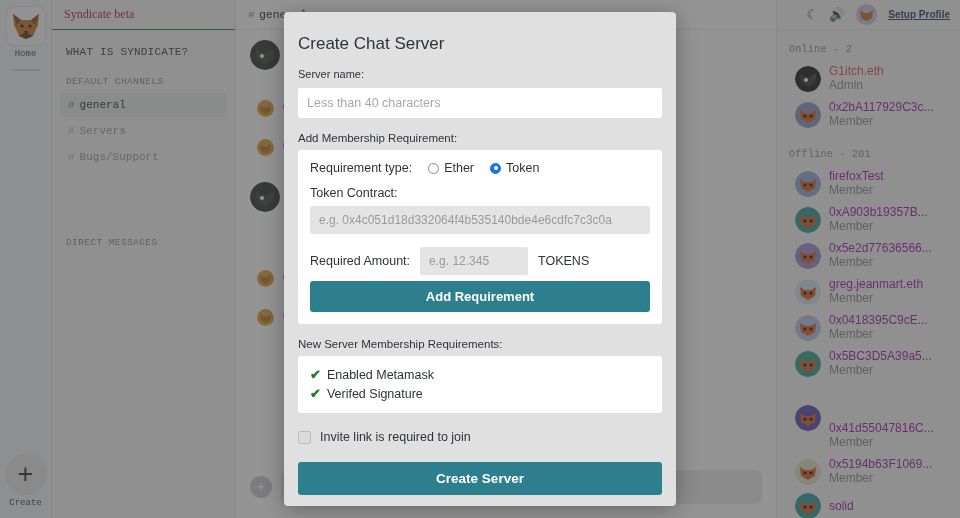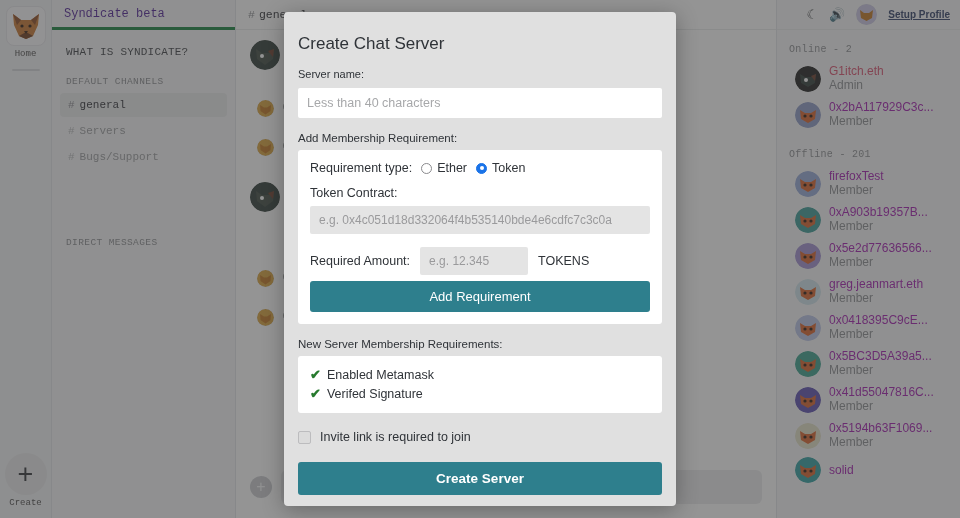--- a/index.html
+++ b/index.html
@@ -78,24 +78,24 @@
     width: 184px;
     flex: 0 0 184px;
     background: #f7f7f8;
     border-right: 1px solid #e3e5e8;
     display: flex; flex-direction: column;
   }
   .channels-header {
     height: 30px;
     display: flex; align-items: center;
     padding: 0 12px;
-    font-family: Liberation Mono, monospace;
+    font-family: Liberation Serif, serif;
     font-size: 12px;
-    color: #4c1d95;
-    border-bottom: 3px solid #15803d;
+    color: #be185d;
+    border-bottom: 1px solid #15803d;
   }
   .channels-body { padding: 10px 8px; }
   .sidebar-title {
     font-family: "Liberation Mono", monospace;
     font-size: 11px;
     color: #3c3f44;
     padding: 6px 6px 14px 6px;
     letter-spacing: .2px;
   }
   .group-label {
@@ -287,21 +287,21 @@
   .section-label {
     font-size: 11.5px; color: #2f3338;
     margin: 14px 0 6px 0;
   }
   .req-card {
     background: #ffffff;
     border-radius: 3px;
     padding: 11px 12px 12px 12px;
   }
   .req-row {
-    display: flex; align-items: flex-start; gap: 9px;
+    display: flex; align-items: flex-start; gap: 16px;
     margin-bottom: 11px;
   }
   .req-row-label { font-size: 12.5px; color: #2f3338; }
   .radio-opt {
     display: flex; align-items: center; gap: 5px;
     font-size: 12.5px; color: #2f3338;
   }
   .radio {
     width: 11px; height: 11px; border-radius: 50%;
     border: 1px solid #8a8a8d;
@@ -333,21 +333,21 @@
     margin: 13px 0 0 0;
   }
   .amount-row .lbl { font-size: 12.5px; color: #2f3338; white-space: nowrap; }
   .amount-row .gray-input { width: 108px; }
   .amount-row .unit { font-size: 12.5px; color: #2f3338; }
   .btn-teal {
     width: 100%; height: 31px;
     background: #2e7f8d;
     color: #ffffff;
     border: none; border-radius: 3px;
-    font-size: 13px; font-weight: normal;
+    font-size: 13px; font-weight: bold;
     font-family: "Liberation Sans", sans-serif;
     cursor: pointer;
     margin-top: 6px;
   }
   .reqs-list {
     background: #ffffff;
     border-radius: 3px;
     padding: 9px 12px 10px 12px;
   }
   .req-item {
@@ -651,21 +651,21 @@
       </div>
 
       <div class="member">
         <span class="member-av"><svg width="26" height="26" viewBox="0 0 26 26">
               <circle cx="13" cy="13" r="13" fill="#5b4fb0"></circle>
               <path d="M5 8 L10 11 L16 11 L21 8 L20 17 L13 21 L6 17 Z" fill="#d9622a"></path>
               <circle cx="10" cy="14" r="1.6" fill="#2b1a10"></circle>
               <circle cx="16" cy="14" r="1.6" fill="#2b1a10"></circle>
             </svg></span>
         <span class="member-txt">
-          <span class="member-name" style="display:block;">0x41d55047816C...</span>
+          <span class="member-name" style="display:block;margin-top:36px;">0x41d55047816C...</span>
           <span class="member-role" style="display:block;">Member</span>
         </span>
       </div>
 
       <div class="member">
         <span class="member-av"><svg width="26" height="26" viewBox="0 0 26 26">
               <circle cx="13" cy="13" r="13" fill="#e3dfc6"></circle>
               <path d="M5 8 L10 11 L16 11 L21 8 L20 17 L13 21 L6 17 Z" fill="#d9622a"></path>
               <circle cx="10" cy="14" r="1.6" fill="#2b1a10"></circle>
               <circle cx="16" cy="14" r="1.6" fill="#2b1a10"></circle>

